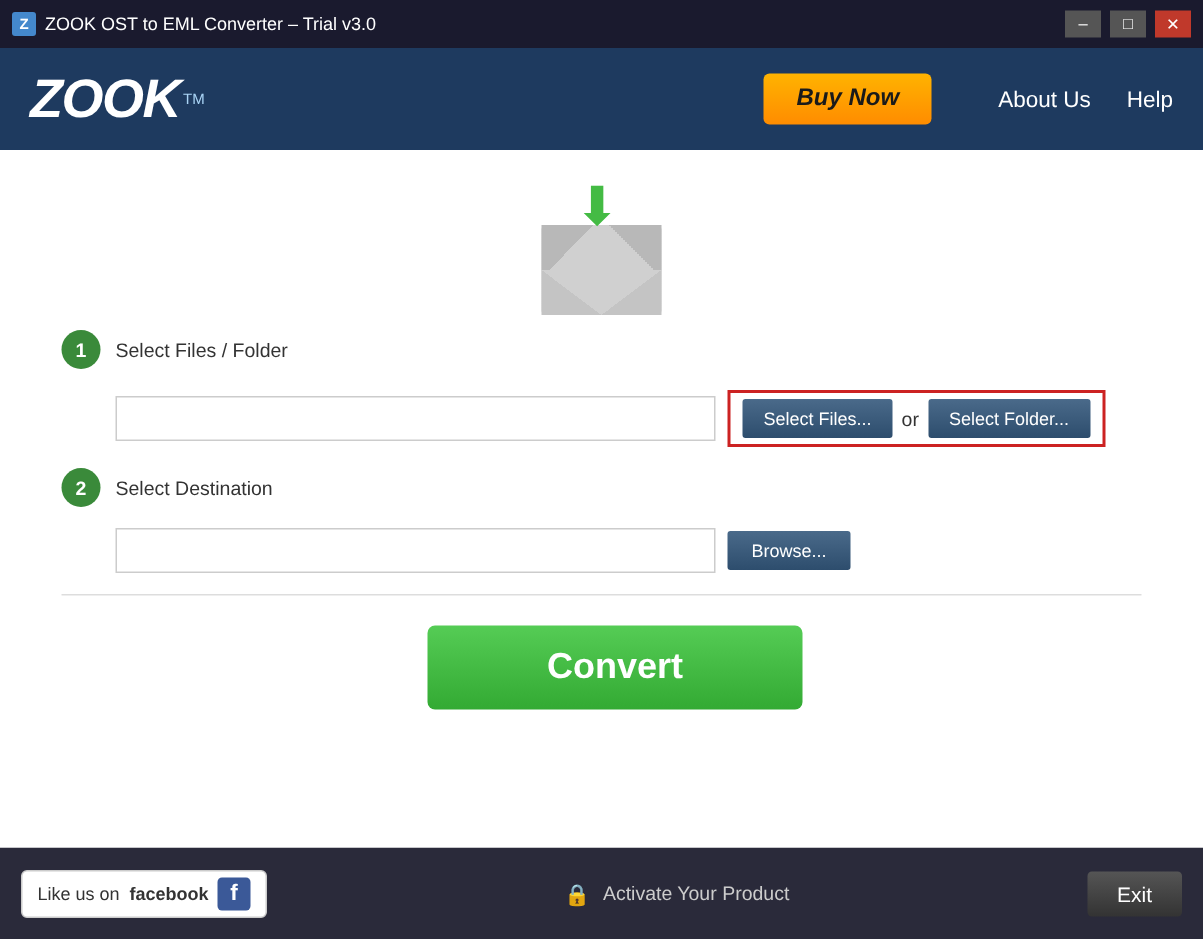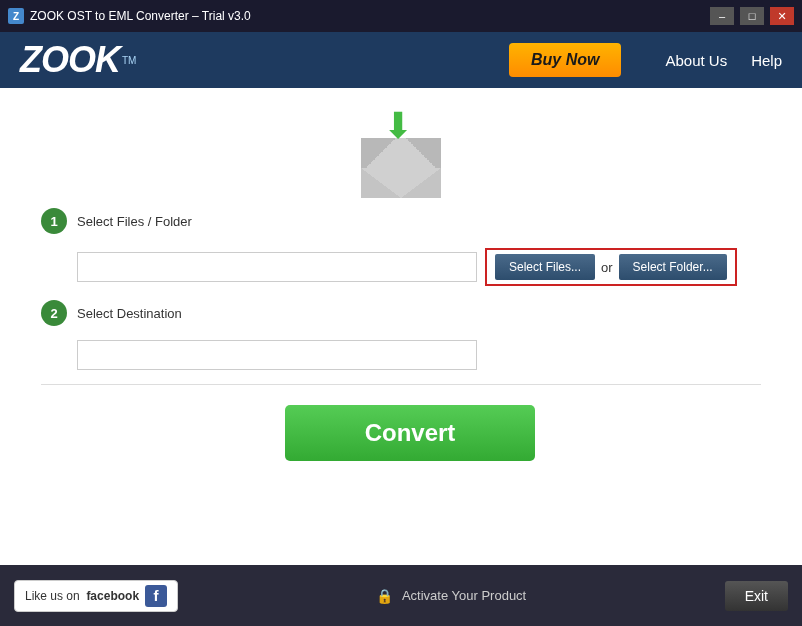--- a/index.html
+++ b/index.html
@@ -55,21 +55,21 @@
       cursor: pointer;
       display: flex;
       align-items: center;
       justify-content: center;
     }
     .titlebar-btn.close { background: #c0392b; }
 
     
     .header {
       background: #1e3a5f;
-      height: 56px;
+      height: 68px;
       display: flex;
       align-items: center;
       padding: 0 20px;
       flex-shrink: 0;
     }
     .logo {
       display: flex;
       align-items: center;
     }
     .logo-zook {
@@ -381,20 +381,21 @@
       </div>
     </div>
 
     <div class="form-row">
       <div class="step-badge">2</div>
       <span class="form-label">Select Destination</span>
     </div>
 
     <div class="form-input-row">
       <input type="text" class="form-input" style="">
+      <button class="browse-btn">Browse...</button>
     </div>
 
     <hr class="divider">
 
     <div style="display:flex;justify-content:center;">
       <button class="convert-btn">Convert</button>
     </div>
 
   </div>
 </div>

